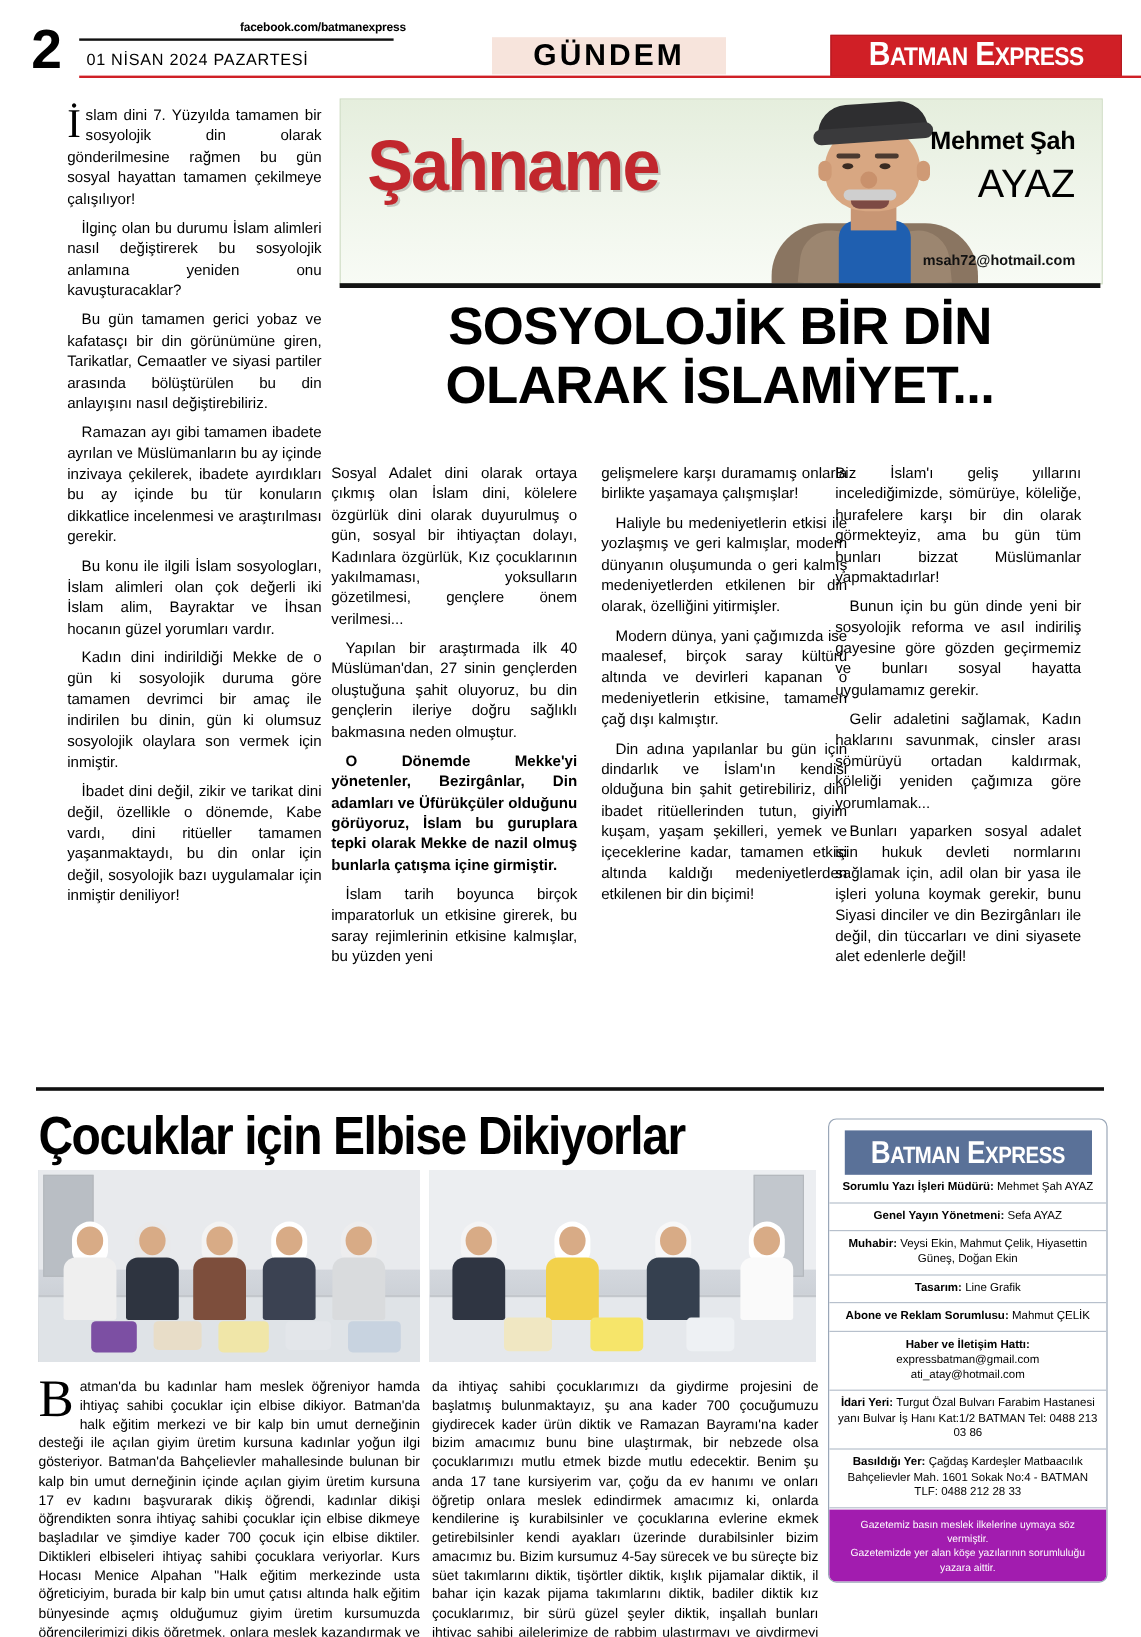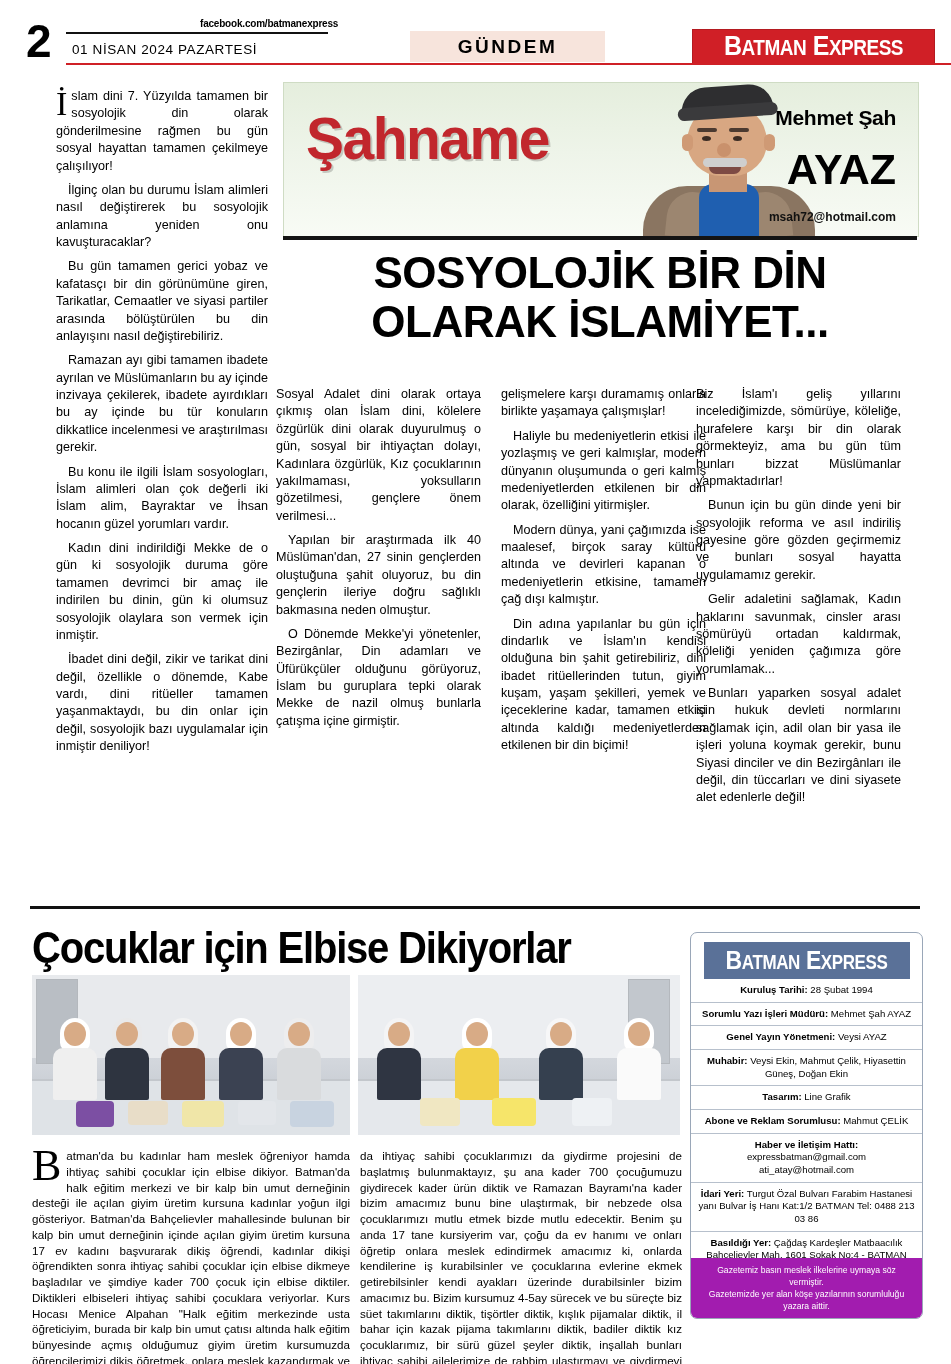--- a/index.html
+++ b/index.html
@@ -22,21 +22,21 @@
   }
   .datetxt{
     position:absolute;left:72px;top:42px;font-size:13.5px;font-weight:normal;
     letter-spacing:0.6px;
   }
   .rule-red{position:absolute;left:66px;top:63px;width:886px;height:2px;background:#cf2026;}
   .gundem{
     position:absolute;left:410px;top:31px;width:195px;height:31px;
     background:#f7e4dc;display:flex;align-items:center;justify-content:center;
   }
-  .gundem span{font-size:19px;font-weight:bold;letter-spacing:2.5px;}
+  .gundem span{font-size:25px;font-weight:bold;letter-spacing:2.5px;}
   .masthead-top{
     position:absolute;right:16px;top:29px;width:241px;height:33px;background:#d01f26;
     border:1px solid #b41a20;display:flex;align-items:center;justify-content:center;
     overflow:hidden;
   }
   .masthead-top .mw{
     color:#fff;font-weight:bold;font-size:25px;line-height:25px;letter-spacing:-0.5px;
     white-space:nowrap;transform:scaleY(1.12);font-family:"Liberation Sans",sans-serif;
   }
   .masthead-top .sm{font-size:19px;}
@@ -49,21 +49,21 @@
   }
   .banner-title{
     position:absolute;left:22px;top:22px;font-size:57px;font-weight:bold;
     color:#c1272d;font-family:"Liberation Sans",sans-serif;letter-spacing:-1.5px;
     text-shadow:2px 2px 0 rgba(0,0,0,.18);transform:scaleY(1.05);
   }
   .banner-name{
     position:absolute;right:22px;top:24px;text-align:right;line-height:1;
   }
   .banner-name .first{font-size:21px;font-weight:bold;letter-spacing:-0.3px;}
-  .banner-name .last{font-size:43px;font-weight:bold;letter-spacing:0px;margin-top:20px;display:block;}
+  .banner-name .last{font-size:33px;font-weight:normal;letter-spacing:0px;margin-top:8px;display:block;}
   .banner-mail{
     position:absolute;right:22px;bottom:12px;font-size:12px;font-weight:bold;color:#111;
   }
   .banner-underline{position:absolute;left:283px;top:236px;width:634px;height:4px;background:#141414;}
 
   
   .photo{position:absolute;left:345px;bottom:0;width:200px;height:148px;}
   .ph-hat{
     position:absolute;left:52px;top:-2px;width:92px;height:30px;background:#2e2e30;
     border-radius:44px 44px 10px 10px;transform:rotate(-4deg);
@@ -112,21 +112,21 @@
     font-family:"Liberation Sans",sans-serif;
   }
 
   
   .artcol{
     position:absolute;top:90px;width:205px;font-size:12.6px;line-height:1.38;
     text-align:justify;hyphens:none;
   }
   .artcol p{margin:0 0 7px 0;text-indent:12px;}
   .artcol p.first{text-indent:0;}
-  .artcol p.bold{font-weight:normal;}
+  .artcol p.bold{font-weight:bold;}
   .c1{left:56px;top:88px;width:212px;}
   .c2{left:276px;top:386px;width:205px;}
   .c3{left:486px;top:386px;width:205px;margin-left:15px;}
   .c4{left:696px;top:386px;width:205px;}
   .dropcap{
     float:left;font-size:34px;line-height:27px;font-weight:normal;padding:2px 4px 0 0;
     font-family:"Liberation Serif",serif;
   }
 
   
@@ -247,20 +247,21 @@
     <p>Ramazan ayı gibi tamamen ibadete ayrılan ve Müslümanların bu ay içinde inzivaya çekilerek, ibadete ayırdıkları bu ay içinde bu tür konuların dikkatlice incelenmesi ve araştırılması gerekir.</p>
     <p>Bu konu ile ilgili İslam sosyologları, İslam alimleri olan çok değerli iki İslam alim, Bayraktar ve İhsan hocanın güzel yorumları vardır.</p>
     <p>Kadın dini indirildiği Mekke de o gün ki sosyolojik duruma göre tamamen devrimci bir amaç ile indirilen bu dinin, gün ki olumsuz sosyolojik olaylara son vermek için inmiştir.</p>
     <p>İbadet dini değil, zikir ve tarikat dini değil, özellikle o dönemde, Kabe vardı, dini ritüeller tamamen yaşanmaktaydı, bu din onlar için değil, sosyolojik bazı uygulamalar için inmiştir deniliyor!</p>
   </div>
 
   <div class="artcol c2">
     <p class="first">Sosyal Adalet dini olarak ortaya çıkmış olan İslam dini, kölelere özgürlük dini olarak duyurulmuş o gün, sosyal bir ihtiyaçtan dolayı, Kadınlara özgürlük, Kız çocuklarının yakılmaması, yoksulların gözetilmesi, gençlere önem verilmesi...</p>
     <p>Yapılan bir araştırmada ilk 40 Müslüman'dan, 27 sinin gençlerden oluştuğuna şahit oluyoruz, bu din gençlerin ileriye doğru sağlıklı bakmasına neden olmuştur.</p>
     <p class="bold">O Dönemde Mekke'yi yönetenler, Bezirgânlar, Din adamları ve Üfürükçüler olduğunu görüyoruz, İslam bu guruplara tepki olarak Mekke de nazil olmuş bunlarla çatışma içine girmiştir.</p>
+    <p>İslam tarih boyunca birçok imparatorluk un etkisine girerek, bu saray rejimlerinin etkisine kalmışlar, bu yüzden yeni</p>
   </div>
 
   <div class="artcol c3">
     <p class="first">gelişmelere karşı duramamış onlarla birlikte yaşamaya çalışmışlar!</p>
     <p>Haliyle bu medeniyetlerin etkisi ile yozlaşmış ve geri kalmışlar, modern dünyanın oluşumunda o geri kalmış medeniyetlerden  etkilenen bir din olarak, özelliğini yitirmişler.</p>
     <p>Modern dünya, yani çağımızda ise maalesef, birçok saray kültürü altında ve devirleri kapanan o medeniyetlerin etkisine, tamamen çağ dışı kalmıştır.</p>
     <p>Din adına yapılanlar bu gün için dindarlık ve İslam'ın kendisi olduğuna bin şahit getirebiliriz, dini ibadet ritüellerinden tutun, giyim kuşam, yaşam şekilleri, yemek ve içeceklerine kadar, tamamen etkisi altında kaldığı medeniyetlerden etkilenen bir din biçimi!</p>
   </div>
 
   <div class="artcol c4">
@@ -349,23 +350,22 @@
   </div>
   <div class="btext bt2">
     <p>da ihtiyaç sahibi çocuklarımızı da giydirme projesini de başlatmış bulunmaktayız, şu ana kader 700 çocuğumuzu giydirecek kader ürün diktik ve Ramazan Bayramı'na kader bizim amacımız bunu bine ulaştırmak, bir nebzede olsa çocuklarımızı mutlu etmek bizde mutlu edecektir. Benim şu anda 17 tane kursiyerim var, çoğu da ev hanımı ve onları öğretip onlara meslek edindirmek amacımız ki, onlarda kendilerine iş kurabilsinler ve çocuklarına evlerine ekmek getirebilsinler kendi ayakları üzerinde durabilsinler bizim amacımız bu. Bizim kursumuz 4-5ay sürecek ve bu süreçte biz süet takımlarını diktik, tişörtler diktik, kışlık pijamalar diktik, il bahar için kazak pijama takımlarını diktik, badiler diktik kız çocuklarımız, bir sürü güzel şeyler diktik, inşallah bunları ihtiyaç sahibi ailelerimize de rabbim ulaştırmayı ve giydirmeyi nasip etsin" dedi.</p>
   </div>
 
   <div class="kunye">
     <div class="kunye-logo">
       <span class="mw"><span>B</span><span class="sm">ATMAN</span> <span>E</span><span class="sm">XPRESS</span></span>
     </div>
     <div id="kunye-rows">
-        <div class="krow"><b>Kuruluş Tarihi:</b><span> 28 Şubat 1994</span></div>
         <div class="krow"><b>Sorumlu Yazı İşleri Müdürü:</b><span> Mehmet Şah AYAZ</span></div>
-        <div class="krow"><b>Genel Yayın Yönetmeni:</b><span> Veysi AYAZ</span></div>
+        <div class="krow"><b>Genel Yayın Yönetmeni:</b><span> Sefa AYAZ</span></div>
         <div class="krow"><b>Muhabir:</b><span> Veysi Ekin, Mahmut Çelik, Hiyasettin Güneş, Doğan Ekin</span></div>
         <div class="krow"><b>Tasarım:</b><span> Line Grafik</span></div>
         <div class="krow"><b>Abone ve Reklam Sorumlusu:</b><span> Mahmut ÇELİK</span></div>
         <div class="krow"><b>Haber ve İletişim Hattı:</b><br><span>expressbatman@gmail.com</span><br><span>ati_atay@hotmail.com</span></div>
         <div class="krow"><b>İdari Yeri:</b><span> Turgut Özal Bulvarı Farabim Hastanesi yanı Bulvar İş Hanı Kat:1/2 BATMAN Tel: 0488 213 03 86</span></div>
         <div class="krow"><b>Basıldığı Yer:</b><span> Çağdaş Kardeşler Matbaacılık Bahçelievler Mah. 1601 Sokak No:4  -  BATMAN</span><br><span>TLF: 0488 212 28 33</span></div>
         <div class="krow nb"></div>
       </div>
     <div class="knote">
       <div>Gazetemiz basın meslek ilkelerine uymaya söz vermiştir.</div>

